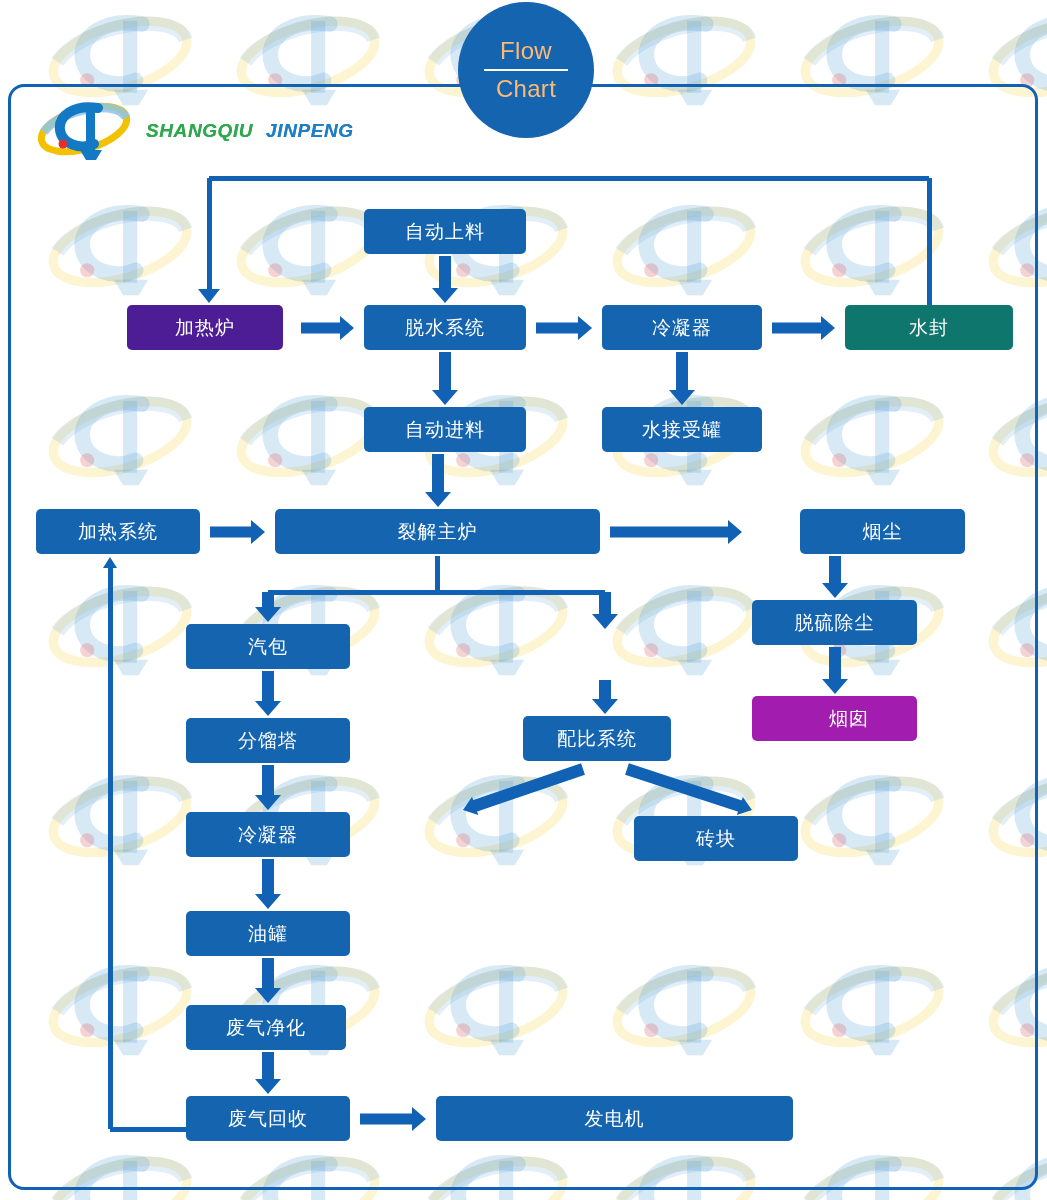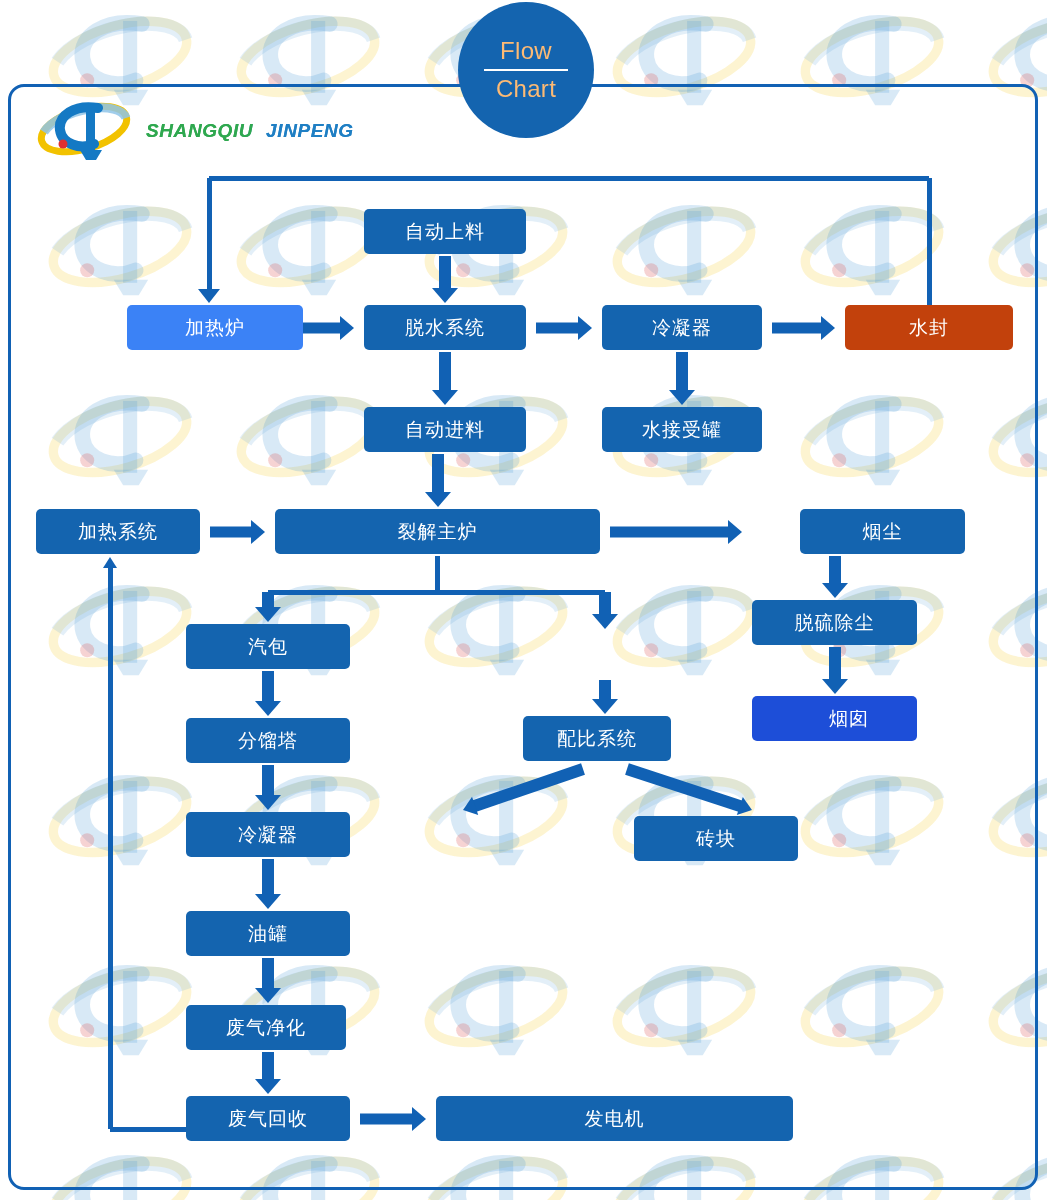--- a/index.html
+++ b/index.html
@@ -423,30 +423,30 @@
   <div id="brand-text">
     <span>SHANGQIU</span>
     <span class="b" style="margin-left: 7px;">JINPENG</span>
   </div>
 </div>
 
 <div id="chart">
     <div class="node" style="left: 364px; top: 209px; width: 162px; height: 45px; background: rgb(20, 100, 175);">
       <span>自动上料</span>
     </div>
-    <div class="node" style="left: 127px; top: 305px; width: 176px; height: 45px; background: #3b82f6;">
+    <div class="node" style="left: 127px; top: 305px; width: 156px; height: 45px; background: #4c1d95;">
       <span>加热炉</span>
     </div>
     <div class="node" style="left: 364px; top: 305px; width: 162px; height: 45px; background: rgb(20, 100, 175);">
       <span>脱水系统</span>
     </div>
     <div class="node" style="left: 602px; top: 305px; width: 160px; height: 45px; background: rgb(20, 100, 175);">
       <span>冷凝器</span>
     </div>
-    <div class="node" style="left: 845px; top: 305px; width: 168px; height: 45px; background: #c2410c;">
+    <div class="node" style="left: 845px; top: 305px; width: 168px; height: 45px; background: #0f766e;">
       <span>水封</span>
     </div>
     <div class="node" style="left: 364px; top: 407px; width: 162px; height: 45px; background: rgb(20, 100, 175);">
       <span>自动进料</span>
     </div>
     <div class="node" style="left: 602px; top: 407px; width: 160px; height: 45px; background: rgb(20, 100, 175);">
       <span>水接受罐</span>
     </div>
     <div class="node" style="left: 36px; top: 509px; width: 164px; height: 45px; background: rgb(20, 100, 175); align-items: center;">
       <span>加热系统</span>
@@ -462,21 +462,21 @@
     </div>
     <div class="node" style="left: 752px; top: 600px; width: 165px; height: 45px; background: rgb(20, 100, 175);">
       <span>脱硫除尘</span>
     </div>
     <div class="node" style="left: 186px; top: 718px; width: 164px; height: 45px; background: rgb(20, 100, 175);">
       <span>分馏塔</span>
     </div>
     <div class="node" style="left: 523px; top: 716px; width: 148px; height: 45px; background: rgb(20, 100, 175);">
       <span>配比系统</span>
     </div>
-    <div class="node" style="left: 752px; top: 696px; width: 165px; height: 45px; background: #1d4ed8; padding-left: 29px;">
+    <div class="node" style="left: 752px; top: 696px; width: 165px; height: 45px; background: #a21caf; padding-left: 29px;">
       <span>烟囱</span>
     </div>
     <div class="node" style="left: 186px; top: 812px; width: 164px; height: 45px; background: rgb(20, 100, 175);">
       <span>冷凝器</span>
     </div>
     <div class="node" style="left: 634px; top: 816px; width: 164px; height: 45px; background: rgb(20, 100, 175);">
       <span>砖块</span>
     </div>
     <div class="node" style="left: 186px; top: 911px; width: 164px; height: 45px; background: rgb(20, 100, 175);">
       <span>油罐</span>

